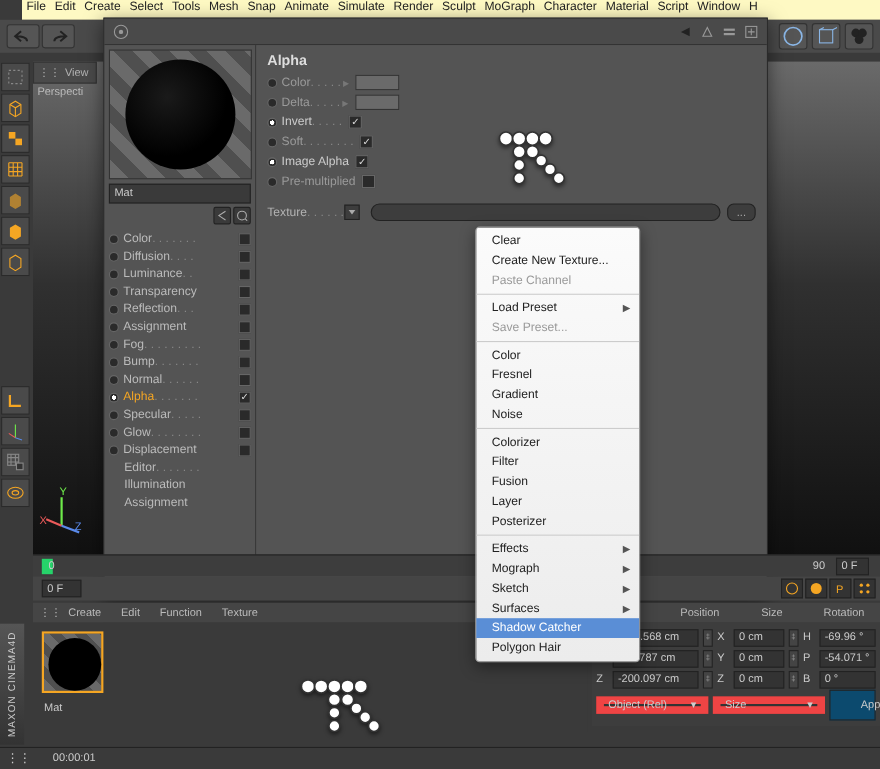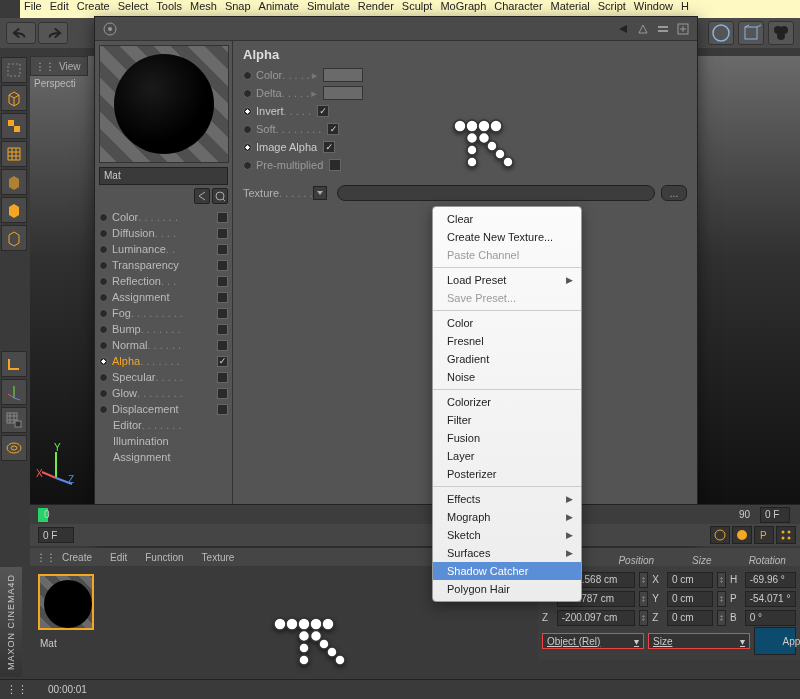--- a/index.html
+++ b/index.html
@@ -98,29 +98,29 @@
 
   
   .shelf-head { position: absolute; top: 548px; left: 30px; width: 504px; height: 18px; background: #454545; display: flex; align-items: center; padding: 0 6px; font-size: 10px; color: #bbb; }
   .shelf-head span { margin-right: 18px; }
   .shelf { position: absolute; top: 566px; left: 30px; width: 504px; height: 100px; background: #3a3a3a; }
   .shelf .thumb { width: 56px; height: 56px; margin: 8px; background: repeating-linear-gradient(45deg,#6a6a6a 0 8px,#4f4f4f 8px 16px); border: 2px solid #f5a623; position: relative; }
   .shelf .thumb .ball2 { position: absolute; top: 4px; left: 4px; width: 48px; height: 48px; border-radius: 50%; background: #000; }
   .shelf .tlabel { margin-left: 10px; font-size: 10px; color: #ccc; }
 
   
-  .coords-head { position: absolute; top: 548px; left: 538px; right: 0; height: 18px; background: #454545; display: flex; align-items: flex-end; font-size: 10px; color: #bbb; font-style: italic; }
+  .coords-head { position: absolute; top: 548px; left: 538px; right: 0; height: 18px; background: #454545; display: flex; align-items: center; font-size: 10px; color: #bbb; }
   .coords-head span { flex: 1; text-align: center; }
   .coords { position: absolute; top: 566px; left: 538px; right: 0; height: 94px; background: #3d3d3d; padding: 4px; }
   .crow { display: flex; align-items: center; height: 19px; gap: 4px; }
   .crow .lbl { width: 12px; color: #ccc; font-size: 10px; }
   .crow .val { width: 86px; height: 16px; background: #333; border: 1px solid #222; color: #ccc; font-size: 10px; padding: 0 4px; display: flex; align-items: center; }
   .crow .step { width: 10px; height: 16px; background: #444; border: 1px solid #222; display:flex; align-items:center; justify-content:center; font-size:7px; color:#999;}
   .crow2 { display: flex; align-items: center; height: 20px; margin-top: 4px; gap: 4px; }
-  .crow2 .dd { flex:1; height: 16px; background: #333; border: 1px solid #ef4444; color: #ccc; font-size: 10px; padding: 0 4px; display: flex; align-items: center; text-decoration: underline; }
+  .crow2 .dd { flex:1; height: 16px; background: #333; border: 7px solid #ef4444; color: #ccc; font-size: 10px; padding: 0 4px; display: flex; align-items: center; }
   .crow2 .ap { width: 40px; height: 28px; background: #0c4a6e; border: 1px solid #222; color: #ccc; font-size: 10px; display: flex; align-items: center; justify-content: center; padding-left: 40px; }
 
   
   .status { position: absolute; bottom: 0; left: 0; width: 100%; height: 20px; background: #3a3a3a; border-top: 1px solid #222; display: flex; align-items: center; padding: 0 6px; }
   .status .ts { color: #ccc; font-size: 10px; margin-left: 20px; }
 
   
   .badge { position: absolute; left: 0; bottom: 22px; width: 22px; height: 110px; background: linear-gradient(#555,#333); display: flex; align-items: center; justify-content: center; }
   .badge span { writing-mode: vertical-rl; transform: rotate(180deg); font-size: 9px; color: #ccc; letter-spacing: 1px; }
 

